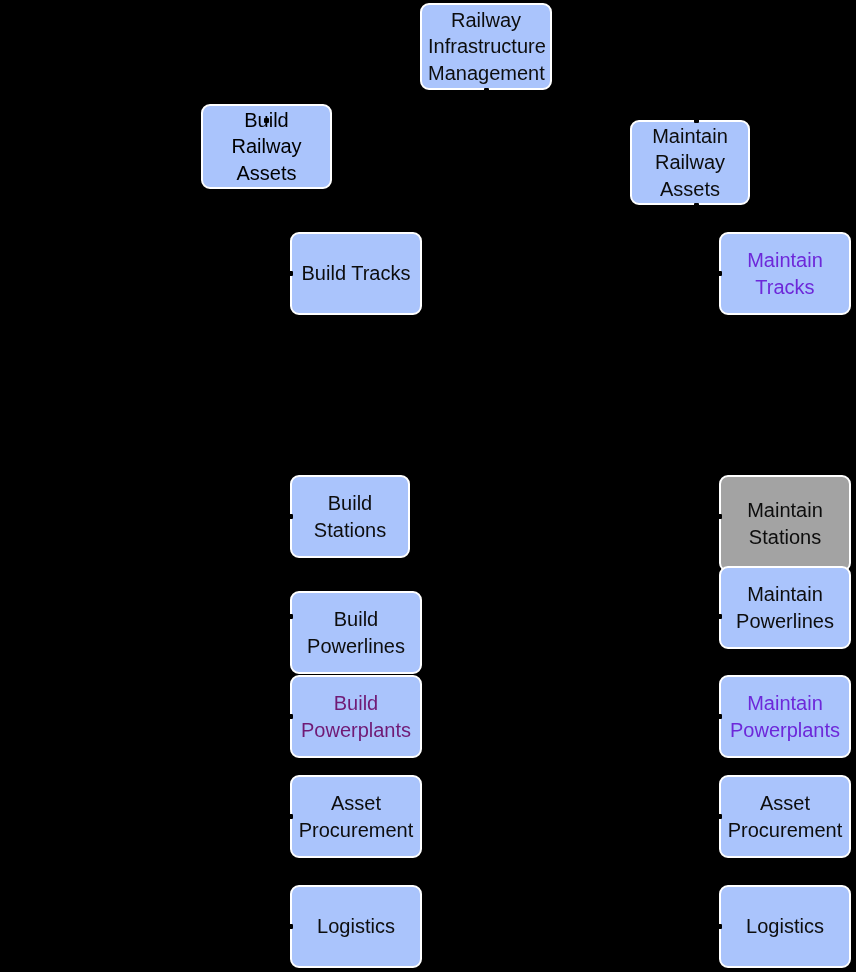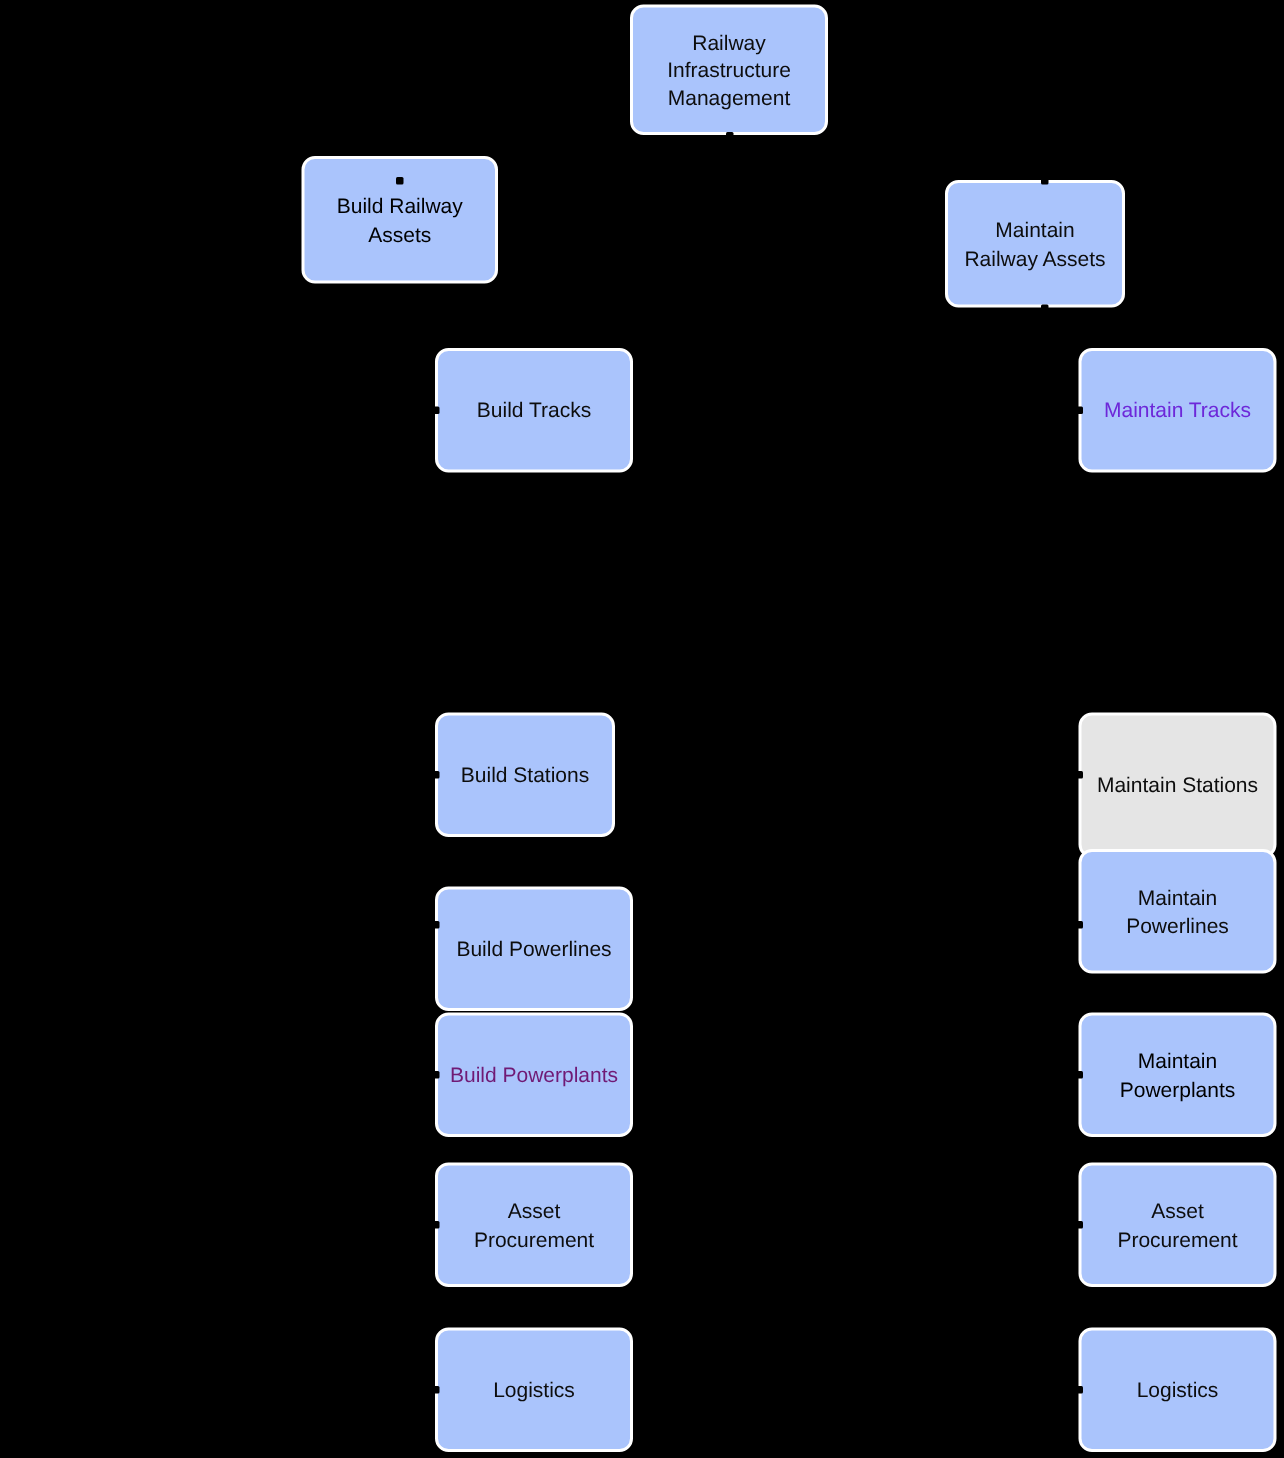--- a/index.html
+++ b/index.html
@@ -30,21 +30,21 @@
     position: absolute;
     box-sizing: border-box;
     background: #aac4fc;
     border: 2.5px solid #ffffff;
     border-radius: 9px;
     display: flex;
     align-items: center;
     text-align: center;
     color: #0d0d0d;
     font-family: "Liberation Sans", sans-serif;
-    font-size: 14px;
+    font-size: 20px;
     line-height: 1.32;
     padding: 2px 6px;
     white-space: pre-line;
   }
   .node-label {
     display: block;
     width: 100%;
   }
   .anchor {
     position: absolute;
@@ -82,29 +82,29 @@
       <div class="anchor" style="background: rgb(0, 0, 0); left: 264px; top: 202.5px;"></div>
       <div class="node" style="left: 630px; top: 120px; width: 120px; height: 85px; background: rgb(170, 196, 252); border-color: rgb(255, 255, 255); color: rgb(13, 13, 13);"><span class="node-label">Maintain Railway Assets</span></div>
       <div class="anchor" style="background: rgb(0, 0, 0); left: 693.5px; top: 117.5px;"></div>
       <div class="anchor" style="background: rgb(0, 0, 0); left: 693.5px; top: 202.5px;"></div>
       <div class="node" style="left: 290px; top: 232px; width: 132px; height: 83px; background: rgb(170, 196, 252); border-color: rgb(255, 255, 255); color: rgb(13, 13, 13);"><span class="node-label">Build Tracks</span></div>
       <div class="anchor" style="background: rgb(0, 0, 0); left: 287.5px; top: 271px;"></div>
       <div class="node" style="left: 719px; top: 232px; width: 132px; height: 83px; background: rgb(170, 196, 252); border-color: rgb(255, 255, 255); color: #6d28d9;"><span class="node-label">Maintain Tracks</span></div>
       <div class="anchor" style="background: rgb(0, 0, 0); left: 716.5px; top: 271px;"></div>
       <div class="node" style="left: 290px; top: 475px; width: 120px; height: 83px; background: rgb(170, 196, 252); border-color: rgb(255, 255, 255); color: rgb(13, 13, 13);"><span class="node-label">Build Stations</span></div>
       <div class="anchor" style="background: rgb(0, 0, 0); left: 287.5px; top: 514px;"></div>
-      <div class="node" style="left: 719px; top: 475px; width: 132px; height: 97px; background: #e5e5e5; border-color: rgb(255, 255, 255); color: rgb(13, 13, 13);"><span class="node-label">Maintain Stations</span></div>
+      <div class="node" style="left: 719px; top: 475px; width: 132px; height: 97px; background: #a3a3a3; border-color: rgb(255, 255, 255); color: rgb(13, 13, 13);"><span class="node-label">Maintain Stations</span></div>
       <div class="anchor" style="background: rgb(0, 0, 0); left: 716.5px; top: 514px;"></div>
       <div class="node" style="left: 290px; top: 575px; width: 132px; height: 83px; background: rgb(170, 196, 252); border-color: rgb(255, 255, 255); color: rgb(13, 13, 13); margin-top: 16px;"><span class="node-label">Build Powerlines</span></div>
       <div class="anchor" style="background: rgb(0, 0, 0); left: 287.5px; top: 614px;"></div>
       <div class="node" style="left: 719px; top: 566px; width: 132px; height: 83px; background: rgb(170, 196, 252); border-color: rgb(255, 255, 255); color: rgb(13, 13, 13);"><span class="node-label">Maintain Powerlines</span></div>
       <div class="anchor" style="background: rgb(0, 0, 0); left: 716.5px; top: 614px;"></div>
       <div class="node" style="left: 290px; top: 675px; width: 132px; height: 83px; background: rgb(170, 196, 252); border-color: rgb(255, 255, 255); color: #701a75;"><span class="node-label">Build Powerplants</span></div>
       <div class="anchor" style="background: rgb(0, 0, 0); left: 287.5px; top: 714px;"></div>
-      <div class="node" style="left: 719px; top: 675px; width: 132px; height: 83px; background: rgb(170, 196, 252); border-color: rgb(255, 255, 255); color: #000000;"><span class="node-label">Maintain Powerplants</span></div>
+      <div class="node" style="left: 719px; top: 675px; width: 132px; height: 83px; background: rgb(170, 196, 252); border-color: rgb(255, 255, 255); color: #6d28d9;"><span class="node-label">Maintain Powerplants</span></div>
       <div class="anchor" style="background: rgb(0, 0, 0); left: 716.5px; top: 714px;"></div>
       <div class="node" style="left: 290px; top: 775px; width: 132px; height: 83px; background: rgb(170, 196, 252); border-color: rgb(255, 255, 255); color: rgb(13, 13, 13);"><span class="node-label">Asset Procurement</span></div>
       <div class="anchor" style="background: rgb(0, 0, 0); left: 287.5px; top: 814px;"></div>
       <div class="node" style="left: 719px; top: 775px; width: 132px; height: 83px; background: rgb(170, 196, 252); border-color: rgb(255, 255, 255); color: rgb(13, 13, 13);"><span class="node-label">Asset Procurement</span></div>
       <div class="anchor" style="background: rgb(0, 0, 0); left: 716.5px; top: 814px;"></div>
       <div class="node" style="left: 290px; top: 885px; width: 132px; height: 83px; background: rgb(170, 196, 252); border-color: rgb(255, 255, 255); color: rgb(13, 13, 13);"><span class="node-label">Logistics</span></div>
       <div class="anchor" style="background: rgb(0, 0, 0); left: 287.5px; top: 924px;"></div>
       <div class="node" style="left: 719px; top: 885px; width: 132px; height: 83px; background: rgb(170, 196, 252); border-color: rgb(255, 255, 255); color: rgb(13, 13, 13);"><span class="node-label">Logistics</span></div>
       <div class="anchor" style="background: rgb(0, 0, 0); left: 716.5px; top: 924px;"></div>
     </div>

